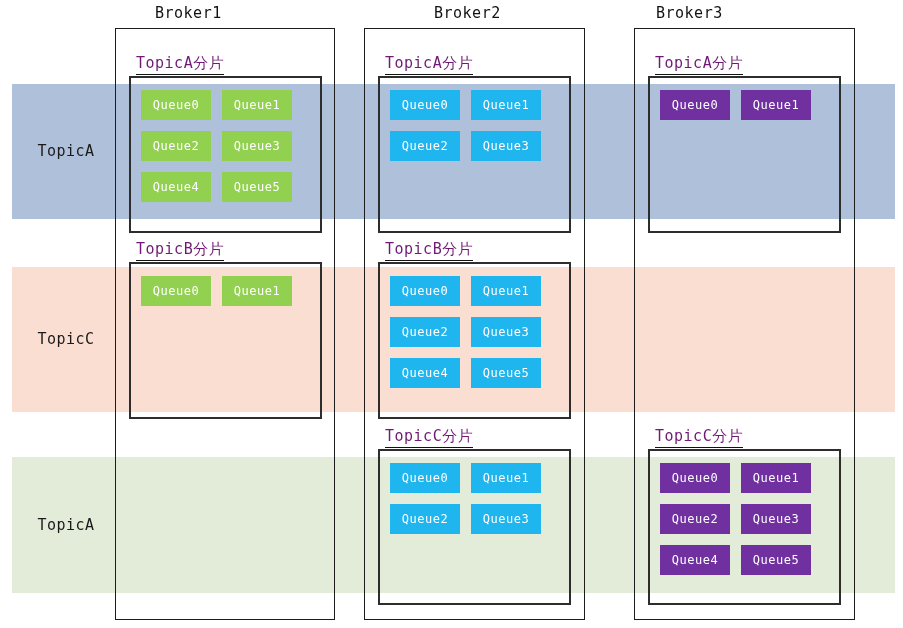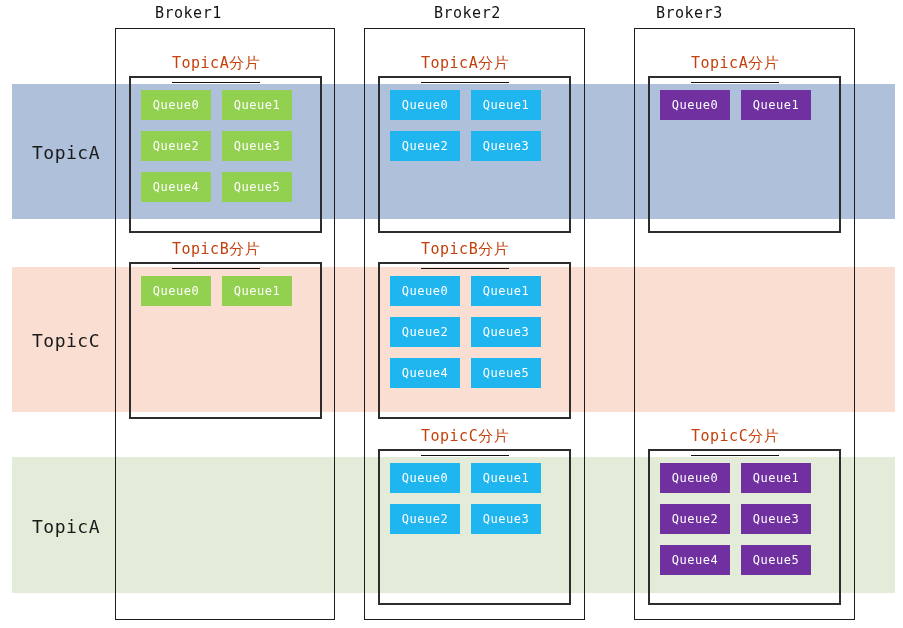--- a/index.html
+++ b/index.html
@@ -17,21 +17,21 @@
     width: 883px;
   }
   .band-a { top: 84px;  height: 135px; }
   .band-b { top: 267px; height: 145px; }
   .band-c { top: 457px; height: 136px; }
   .topic-label {
     position: absolute;
     left: 18px;
     width: 96px;
     text-align: center;
-    font-size: 18px;
+    font-size: 15px;
     color: #1a1a1a;
     letter-spacing: 0.5px;
     white-space: nowrap;
   }
   .label-a { top: 142px; }
   .label-b { top: 330px; }
   .label-c { top: 516px; }
   .broker {
     position: absolute;
     top: 28px;
@@ -51,26 +51,25 @@
   .shard-box {
     position: absolute;
     width: 193px;
     border: 2px solid #2d2d2d;
     background: transparent;
     box-sizing: border-box;
   }
   .shard-title {
     position: absolute;
     font-size: 15px;
-    color: #c2410c;
+    color: #701a75;
     letter-spacing: 0.5px;
     white-space: nowrap;
     border-bottom: 1px solid #111111;
-    padding-bottom: 9px;
-    margin-left: 36px;
+    padding-bottom: 1px;
   }
   .queue-grid {
     position: absolute;
     display: grid;
     grid-template-columns: 70px 70px;
     column-gap: 16px;
     row-gap: 12px;
     gap: 11px;
   }
   .queue {

